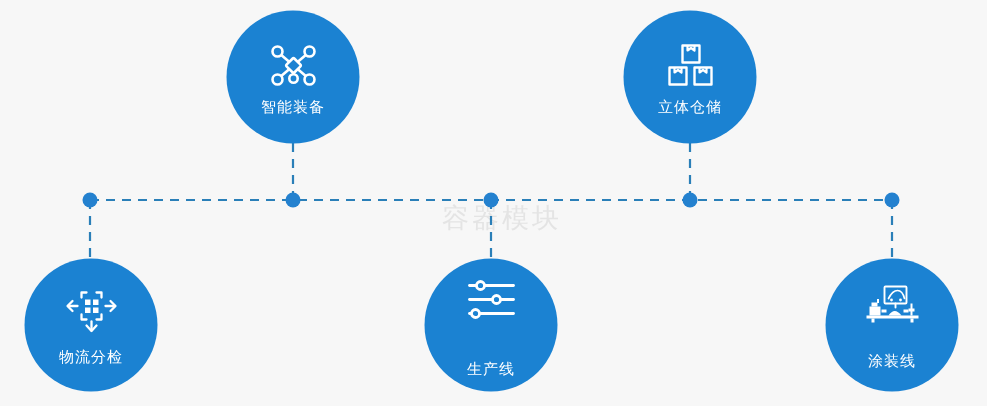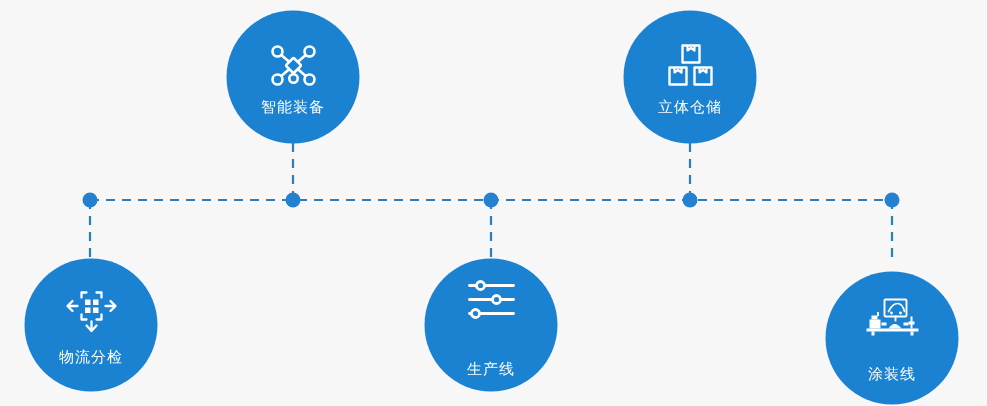--- a/index.html
+++ b/index.html
@@ -88,20 +88,21 @@
     white-space: nowrap;
   }
   
   .bubble.row-bottom .icon-wrap { margin-bottom: 14px; }
 </style>
 </head>
 <body>
 
 <div id="stage">
 
+  <div class="watermark">容器模块</div>
 
   <svg class="connectors" viewBox="0 0 987 406">
 
     <line x1="90" y1="200" x2="892" y2="200" stroke="#2a7fb8" stroke-width="2.2" stroke-dasharray="9 7"></line>
 
     <line x1="293" y1="200" x2="293" y2="142" stroke="#2a7fb8" stroke-width="2.2" stroke-dasharray="9 7"></line>
 
     <line x1="690" y1="200" x2="690" y2="142" stroke="#2a7fb8" stroke-width="2.2" stroke-dasharray="9 7"></line>
 
     <line x1="90" y1="200" x2="90" y2="260" stroke="#2a7fb8" stroke-width="2.2" stroke-dasharray="9 7"></line>
@@ -184,21 +185,21 @@
         <circle cx="14" cy="7" r="4" fill="#1b82d2"></circle>
         <line x1="3" y1="21" x2="47" y2="21"></line>
         <circle cx="30" cy="21" r="4" fill="#1b82d2"></circle>
         <line x1="3" y1="35" x2="47" y2="35"></line>
         <circle cx="9" cy="35" r="4" fill="#1b82d2"></circle>
       </svg>
     </div>
     <div class="bubble-label">生产线</div>
   </div>
 
-  <div class="bubble row-bottom" style="left:892px; top:338px;gap:8px;">
+  <div class="bubble row-bottom" style="left:892px; top:325px;gap:8px;">
     <div class="icon-wrap">
       <svg width="54" height="44" viewBox="0 0 54 44" fill="none" stroke="#ffffff" stroke-width="1.9" stroke-linejoin="round" stroke-linecap="round">
 
         <rect x="19" y="2" width="22" height="17" rx="1"></rect>
         <path d="M23 14 q4 -8 9 -8 q5 0 7 8" stroke-width="1.7"></path>
         <circle cx="26" cy="15.5" r="1.4" fill="#ffffff" stroke="none"></circle>
         <circle cx="35" cy="15.5" r="1.4" fill="#ffffff" stroke="none"></circle>
         <line x1="30" y1="19" x2="30" y2="23"></line>
 
         <rect x="4" y="22" width="11" height="9" fill="#ffffff" stroke="none"></rect>

